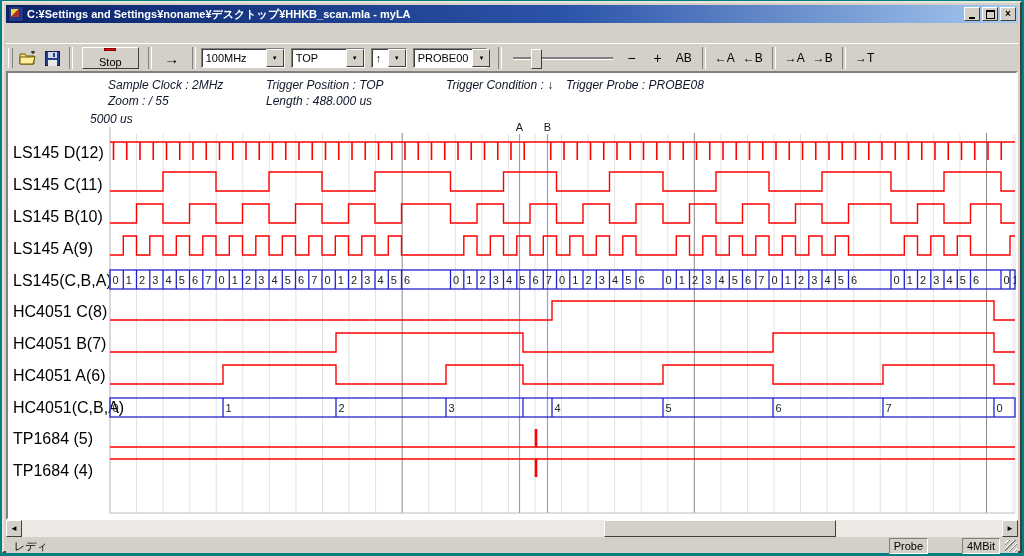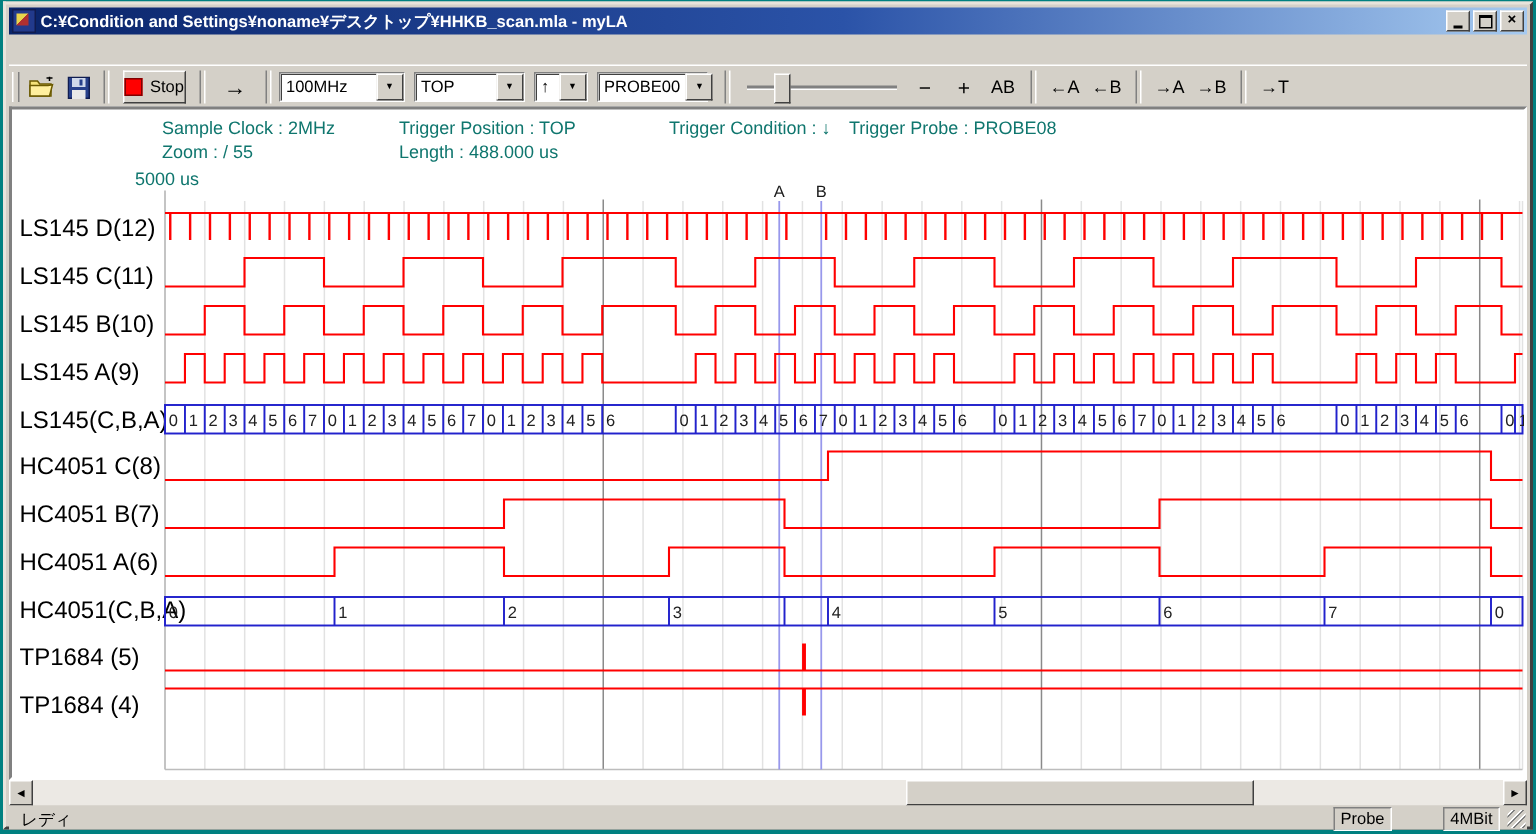--- a/index.html
+++ b/index.html
@@ -26,41 +26,41 @@
            font-size:12px;color:#000;}
   .menuitem{padding:2px 8px;margin-right:6px;}
   
   .toolbar{position:absolute;left:2px;top:40px;right:2px;height:28px;display:flex;align-items:center;
            border-top:1px solid #fff;box-shadow:0 -1px 0 #808080 inset;font-size:12px;}
   .grip{width:3px;height:20px;border-left:1px solid #fff;border-right:1px solid #808080;margin:0 3px 0 2px;}
   .sep{width:2px;height:22px;border-left:1px solid #808080;border-right:1px solid #fff;margin:0 5px;}
   .tflat{height:22px;min-width:24px;display:flex;align-items:center;justify-content:center;color:#000;}
   .iconbtn{width:24px;}
   .stopbtn{height:20px;background:#d4d0c8;border:1px solid;border-color:#fff #404040 #404040 #fff;
-           display:flex;align-items:center;gap:5px;padding:0 0;margin:0 4px;font-size:11px;}
+           display:flex;align-items:center;gap:5px;padding:0 16px;margin:0 4px;font-size:11px;flex-direction:column;}
   .stopsq{width:10px;height:10px;background:#ff0000;border:1px solid #800000;}
   .runarrow{font-size:15px;font-weight:bold;width:30px;}
   .combo{height:20px;background:#fff;border:1px solid;border-color:#808080 #fff #fff #808080;
          box-shadow:1px 1px 0 #404040 inset;display:flex;align-items:center;font-size:11px;
          padding-left:4px;margin-right:6px;box-sizing:border-box;}
   .combo .val{flex:1;white-space:nowrap;}
   .dd{width:16px;height:16px;background:#d4d0c8;border:1px solid;border-color:#fff #404040 #404040 #fff;
       margin-left:4px;display:flex;align-items:center;justify-content:center;font-size:6px;color:#000;flex:0 0 auto;}
   .slider{width:100px;height:22px;position:relative;margin:0 6px;}
   .slider .track{position:absolute;left:0;right:0;top:10px;height:2px;background:#808080;box-shadow:0 1px 0 #fff;}
   .slider .thumb{position:absolute;left:18px;top:2px;width:9px;height:18px;background:#d4d0c8;
                  border:1px solid;border-color:#fff #404040 #404040 #fff;}
   .zoombtn{font-size:14px;width:26px;}
   .abbtn{width:26px;}
   .mk{width:28px;}
   
   .client{position:absolute;left:2px;top:68px;right:2px;height:449px;background:#fff;
           border:2px solid;border-color:#808080 #fff #fff #808080;box-sizing:border-box;overflow:hidden;}
   .clientinner{position:absolute;left:0;top:0;width:1012px;height:445px;}
-  .infoline{position:absolute;font-size:12px;color:#0f766e;white-space:nowrap;}
+  .infoline{position:absolute;font-size:12px;color:#0f172a;white-space:nowrap;font-style:italic;}
   .chlabel{position:absolute;left:5px;font-size:16px;color:#000;white-space:nowrap;height:14px;}
   #wave-svg{position:absolute;left:0;top:0;}
   
   .hscroll{position:absolute;left:2px;right:2px;top:517px;height:17px;background:#ece9e4;}
   .sbtn{position:absolute;top:0;width:16px;height:17px;background:#d4d0c8;border:1px solid;
         border-color:#fff #404040 #404040 #fff;display:flex;align-items:center;justify-content:center;
         font-size:8px;color:#000;box-sizing:border-box;}
   .sthumb{position:absolute;top:0;height:17px;background:#d4d0c8;border:1px solid;
           border-color:#fff #404040 #404040 #fff;box-sizing:border-box;}
   
@@ -72,21 +72,21 @@
   .sgrip{position:absolute;right:1px;top:3px;width:12px;height:12px;
          background:repeating-linear-gradient(135deg,#d4d0c8 0 2px,#fff 2px 3px,#808080 3px 4px);}
 </style>
 </head>
 <body>
 
 <div class="window">
 
   <div class="titlebar">
     <span class="appicon"></span>
-    <span class="titletext">C:¥Condition and Settings¥noname¥デスクトップ¥HHKB_scan.mla - myLA</span>
+    <span class="titletext">C:¥Settings and Settings¥noname¥デスクトップ¥HHKB_scan.mla - myLA</span>
     <span class="wbtns">
       <span class="wbtn">
           <span class="glyph-min"></span>
         </span>
       <span class="wbtn">
           <span class="glyph-max"></span>
         </span>
       <span class="wbtn">
           <span class="glyph-close">×</span>
         </span>

